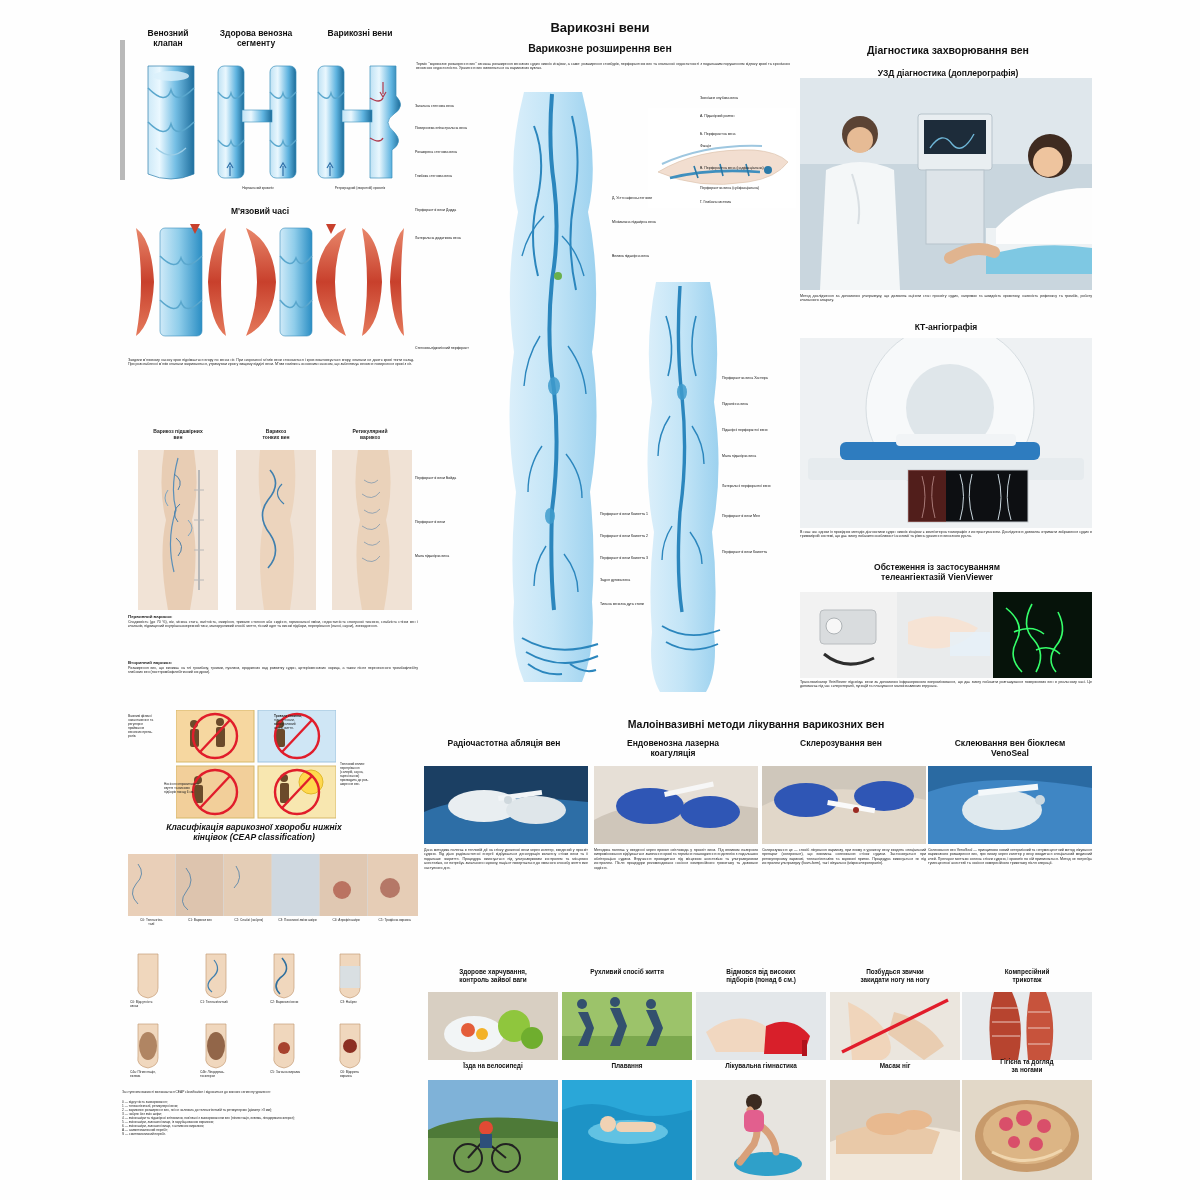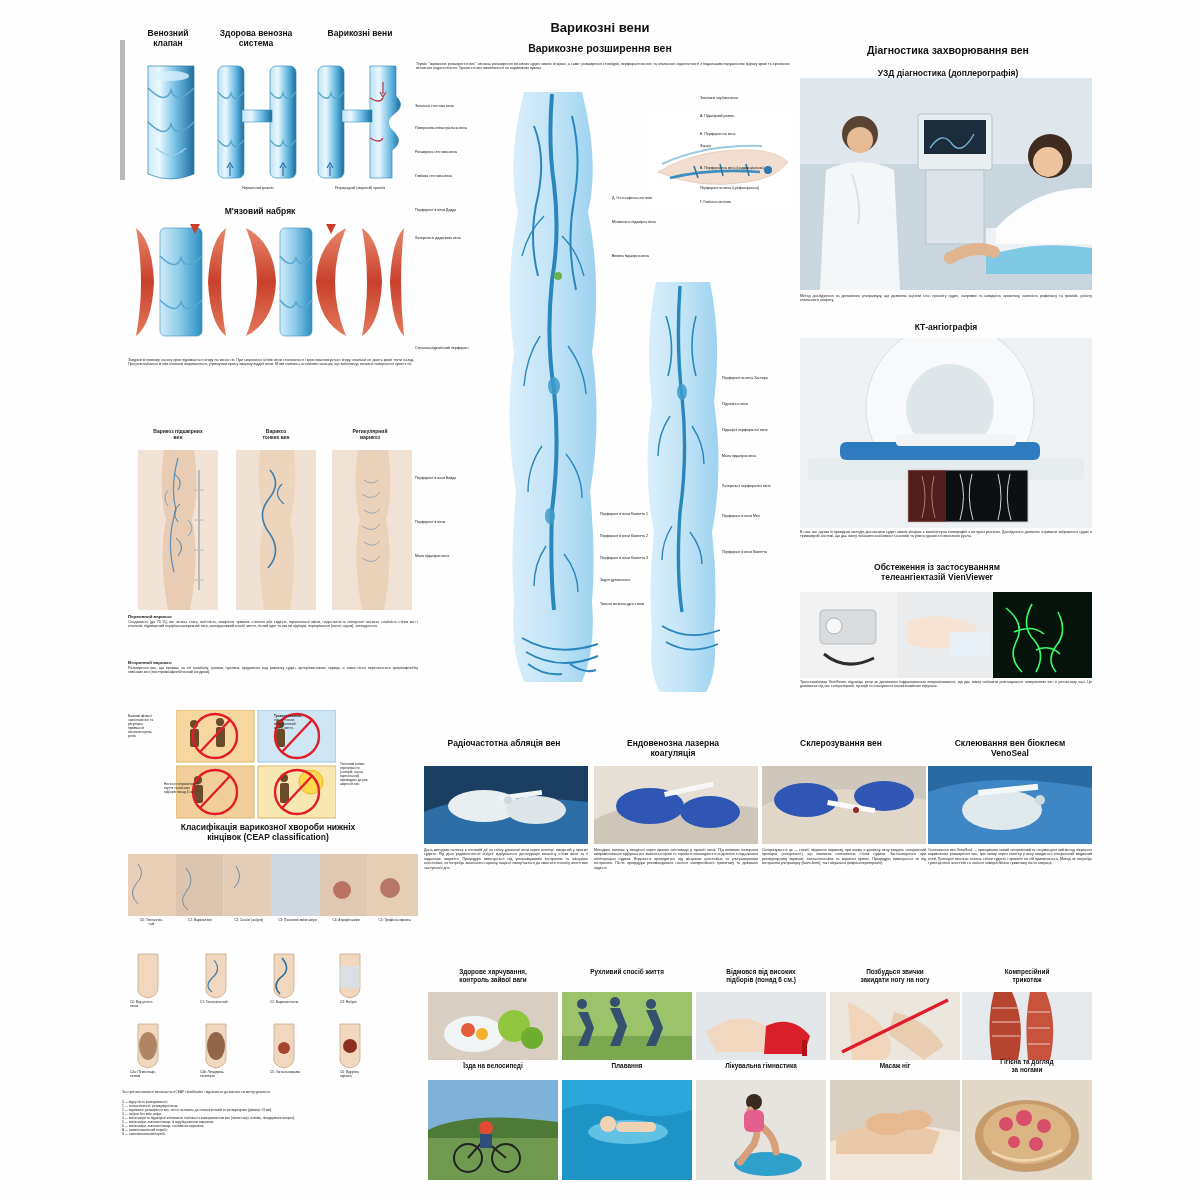--- a/index.html
+++ b/index.html
@@ -42,21 +42,21 @@
 <div class="poster">
 
   <div class="greybar"></div>
 
   <div style="position:absolute;left:132px;top:28px;width:72px;">
     <div class="ttl-sub">Венозний</div>
     <div class="ttl-sub">клапан</div>
   </div>
   <div style="position:absolute;left:206px;top:28px;width:100px;">
     <div class="ttl-sub">Здорова венозна</div>
-    <div class="ttl-sub">система</div>
+    <div class="ttl-sub">сегменту</div>
   </div>
   <div style="position:absolute;left:310px;top:28px;width:100px;">
     <div class="ttl-sub">Варикозні вени</div>
   </div>
 
   <div class="tile" style="left:136px;top:62px;width:70px;height:120px;">
     <svg width="70" height="120" viewBox="0 0 70 120">
       <defs>
         <linearGradient id="vg1" x1="0" y1="0" x2="1" y2="0">
           <stop offset="0%" stop-color="#cfeaf8"></stop>
@@ -103,21 +103,21 @@
       <rect x="30" y="48" width="30" height="12" fill="url(#vg2)" stroke="#3a8fbc" stroke-width="0.6"></rect>
       <path d="M6 30 q10 12 13 1 q3 11 13 -1" fill="none" stroke="#5aa7cd" stroke-width="1.3"></path>
       <path d="M58 36 q10 6 13 0" fill="none" stroke="#b03a4e" stroke-width="1.3"></path>
       <path d="M58 76 q10 6 13 0" fill="none" stroke="#b03a4e" stroke-width="1.3"></path>
       <path d="M71 20 l0 12 M68 30 l3 5 l3 -5" stroke="#b03a4e" stroke-width="1.2" fill="none"></path>
       <path d="M18 114 l0 -10 M15 106 l3 -5 l3 5" stroke="#2e6fa8" stroke-width="1.2" fill="none"></path>
     </svg>
   </div>
   <div style="position:absolute;left:306px;top:186px;width:108px;" class="tinytext tt">Ретроградний (зворотній) кровотік</div>
 
-  <div style="position:absolute;left:160px;top:206px;width:200px;" class="ttl-sub">М'язовий набряк</div>
+  <div style="position:absolute;left:160px;top:206px;width:200px;" class="ttl-sub">М'язовий часі</div>
 
   <div class="tile" style="left:130px;top:222px;width:280px;height:120px;">
     <svg width="280" height="120" viewBox="0 0 280 120">
       <defs>
         <linearGradient id="mg" x1="0" y1="0" x2="0" y2="1">
           <stop offset="0%" stop-color="#e8876b"></stop>
             <stop offset="50%" stop-color="#c8402c"></stop>
           <stop offset="100%" stop-color="#e57a5c"></stop>
         </linearGradient>
         <linearGradient id="vg3" x1="0" y1="0" x2="1" y2="0">
@@ -260,21 +260,21 @@
     <div class="tinytext">призводить до роз-</div>
     <div class="tinytext">ширення вен.</div>
   </div>
   <div style="position:absolute;left:274px;top:714px;width:54px;">
     <div class="tinytext bold">Тривале стояння,</div>
     <div class="tinytext">підняття ваги,</div>
     <div class="tinytext">малорухливий</div>
     <div class="tinytext">спосіб життя.</div>
   </div>
 
-  <div style="position:absolute;left:118px;top:822px;width:300px;">
+  <div style="position:absolute;left:104px;top:822px;width:300px;font-style:italic;">
     <div class="ttl-sub">Класифікація варикозної хвороби нижніх</div>
     <div class="ttl-sub">кінцівок (CEAP classification)</div>
   </div>
 
   <div class="tile" style="left:128px;top:854px;width:290px;height:62px;">
     <svg width="290" height="62" viewBox="0 0 290 62">
       <rect width="290" height="62" fill="#dcd4cc"></rect>
       <g>
         <rect x="0" y="0" width="47" height="62" fill="#e9cfb8"></rect>
         <rect x="48" y="0" width="47" height="62" fill="#ddc4ae"></rect>
@@ -533,20 +533,21 @@
       <g stroke="#35ff6a" stroke-width="1.6" fill="none">
         <path d="M206 16 q20 16 10 34 q-8 16 6 30"></path>
         <path d="M232 12 q-12 22 2 36 q12 14 2 32"></path>
         <path d="M258 20 q10 20 -2 34 q-10 14 0 26"></path>
         <path d="M214 40 q18 -8 30 2 M236 58 q14 -6 24 4"></path>
       </g>
     </svg>
   </div>
   <div style="position:absolute;left:800px;top:680px;width:292px;" class="cap">Транслюмінатор VeinViewer підсвічує вени за допомогою інфрачервоного випромінювання, що дає змогу побачити розташування поверхневих вен в реальному часі. Це допомагає під час склеротерапії, пункцій та планування малоінвазивних втручань.</div>
 
+  <div style="position:absolute;left:420px;top:718px;width:672px;" class="ttl-sec">Малоінвазивні методи лікування варикозних вен</div>
 
   <div style="position:absolute;left:424px;top:738px;width:160px;" class="ttl-sub">Радіочастотна абляція вен</div>
   <div style="position:absolute;left:594px;top:738px;width:158px;">
     <div class="ttl-sub">Ендовенозна лазерна</div>
     <div class="ttl-sub">коагуляція</div>
   </div>
   <div style="position:absolute;left:762px;top:738px;width:158px;" class="ttl-sub">Склерозування вен</div>
   <div style="position:absolute;left:928px;top:738px;width:164px;">
     <div class="ttl-sub">Склеювання вен біоклеєм</div>
     <div class="ttl-sub">VenoSeal</div>

